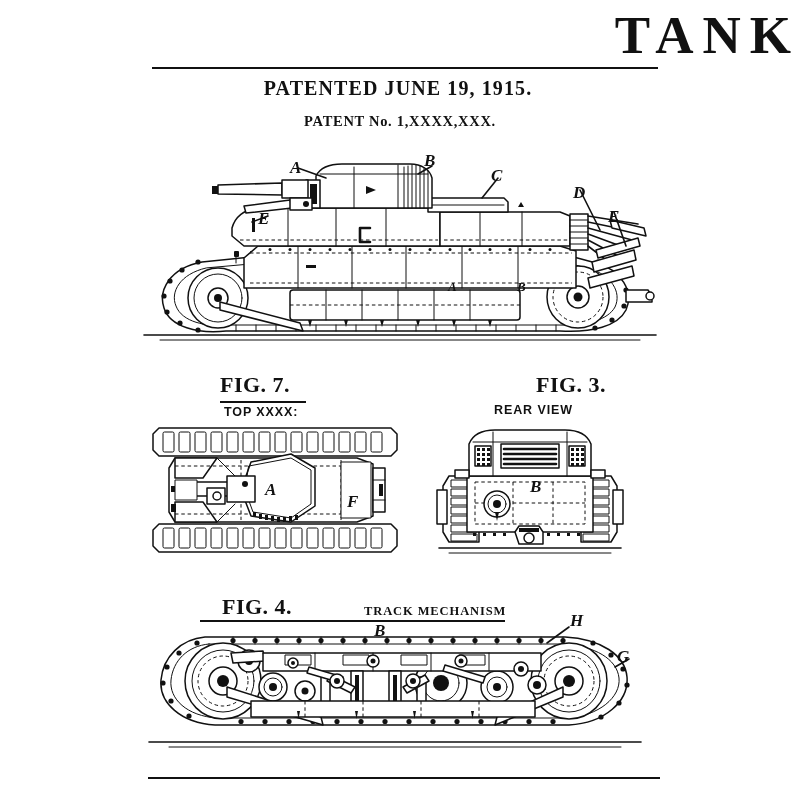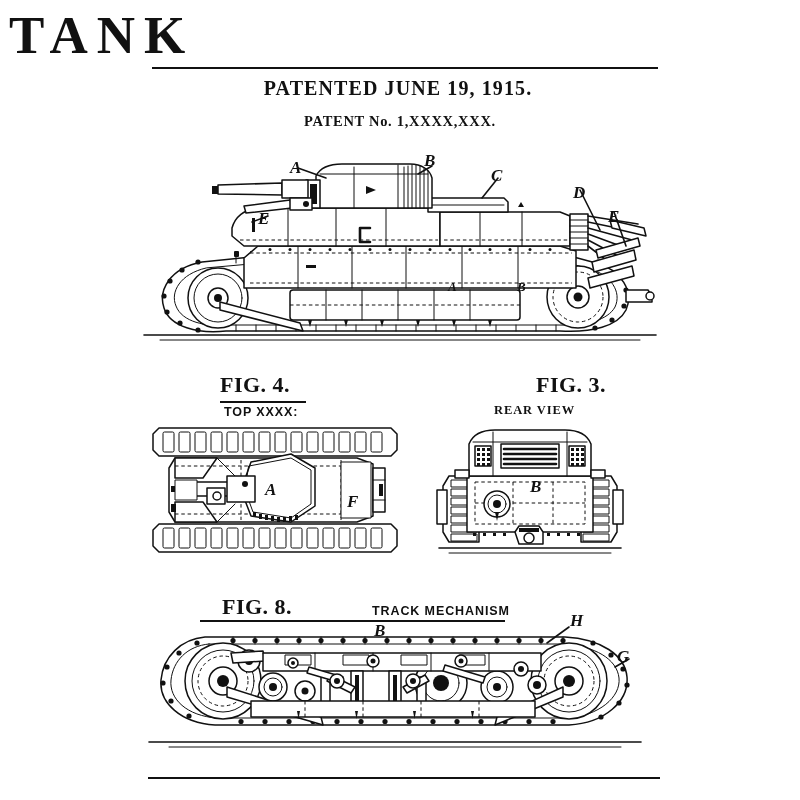--- a/index.html
+++ b/index.html
@@ -19,21 +19,21 @@
     position: absolute;
     left: 0; top: 0;
     width: 800px; height: 800px;
   }
 
   
   .title-block {
     position: absolute;
     left: 0; top: 0;
     width: 800px;
-    text-align: left;
+    text-align: right;
   }
   .patent-title {
     font-family: "Liberation Serif", serif;
     font-weight: bold;
     font-size: 53px;
     letter-spacing: 9px;
     line-height: 1;
     margin: 0;
     padding-top: 9px;
     text-indent: 9px;
@@ -377,26 +377,26 @@
 
   <div class="ref" style="left:290px; top:159px;">A</div>
   <div class="ref" style="left:424px; top:152px;">B</div>
   <div class="ref" style="left:491px; top:167px;">C</div>
   <div class="ref" style="left:573px; top:184px;">D</div>
   <div class="ref" style="left:258px; top:210px;">E</div>
   <div class="ref" style="left:608px; top:208px;">E</div>
   <div class="ref sm" style="left:448px; top:280px;">A</div>
   <div class="ref sm" style="left:517px; top:280px;">B</div>
 
-  <div class="fig-cap" style="left:220px; top:372px;">FIG. 4.</div>
+  <div class="fig-cap" style="left:220px; top:372px;">FIG. 7.</div>
   <div class="rule" style="left:220px; top:401px; width:86px;"></div>
   <div class="sub-cap" style="left:224px; top:405px;">TOP XXXX:</div>
 
   <div class="fig-cap" style="left:492px; top:372px;margin-left:44px;">FIG. 3.</div>
-  <div class="sub-cap" style="left:494px; top:403px;font-family:Liberation Serif, serif;">REAR VIEW</div>
+  <div class="sub-cap" style="left:494px; top:403px;">REAR VIEW</div>
 
   <svg class="dwg" style="left:145px; top:420px;" width="265" height="140" viewBox="0 0 265 140">
 
     <path class="fw" d="M14 8 L 246 8 L 252 14 L 252 30 L 246 36 L 14 36 L 8 30 L 8 14 Z"></path>
     <g class="fwt">
       <rect x="18" y="12" width="11" height="20" rx="1.5"></rect>
       <rect x="34" y="12" width="11" height="20" rx="1.5"></rect>
       <rect x="50" y="12" width="11" height="20" rx="1.5"></rect>
       <rect x="66" y="12" width="11" height="20" rx="1.5"></rect>
       <rect x="82" y="12" width="11" height="20" rx="1.5"></rect>
@@ -590,22 +590,22 @@
         <rect x="141" y="43" width="3" height="3"></rect>
         <rect x="146" y="43" width="3" height="3"></rect>
     </g>
 
     <path class="fw" d="M20 50 L 34 50 L 34 58 L 20 58 Z"></path>
     <path class="fw" d="M156 50 L 170 50 L 170 58 L 156 58 Z"></path>
   </svg>
 
   <div class="ref" style="left:530px; top:478px;">B</div>
 
-  <div class="fig-cap" style="left:222px; top:594px;">FIG. 8.</div>
-  <div class="sub-cap" style="left:372px; top:604px;">TRACK MECHANISM</div>
+  <div class="fig-cap" style="left:222px; top:594px;">FIG. 4.</div>
+  <div class="sub-cap" style="left:364px; top:604px;font-family:Liberation Serif, serif;">TRACK MECHANISM</div>
   <div class="rule" style="left:200px; top:620px; width:305px;"></div>
 
   <svg class="dwg" style="left:145px; top:625px;" width="500" height="125" viewBox="0 0 500 125">
 
     <line class="ln" x1="4" y1="117" x2="496" y2="117"></line>
     <line class="lnt" x1="24" y1="122" x2="476" y2="122"></line>
 
     <path class="fw" d="M60 12 L 420 12 C 456 14 480 30 482 52
                         C 484 76 460 98 424 100 L 70 100
                         C 36 98 14 78 16 55 C 18 32 36 14 60 12 Z"></path>

